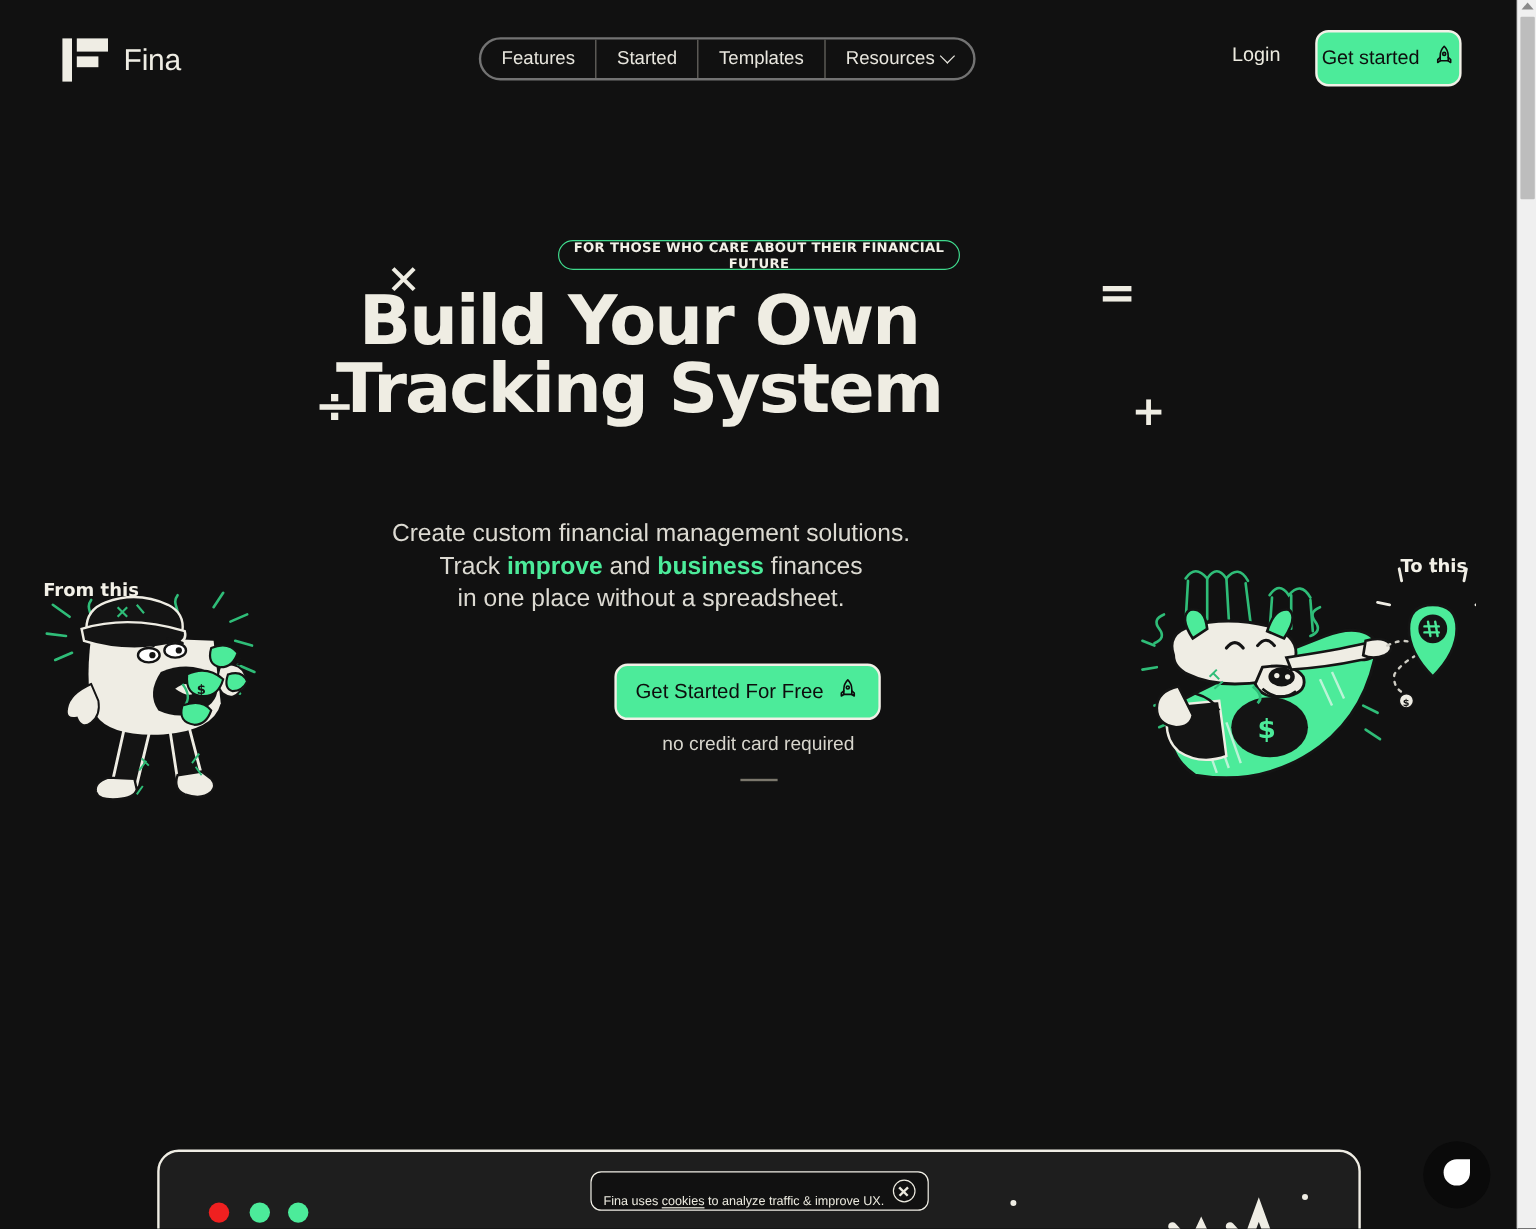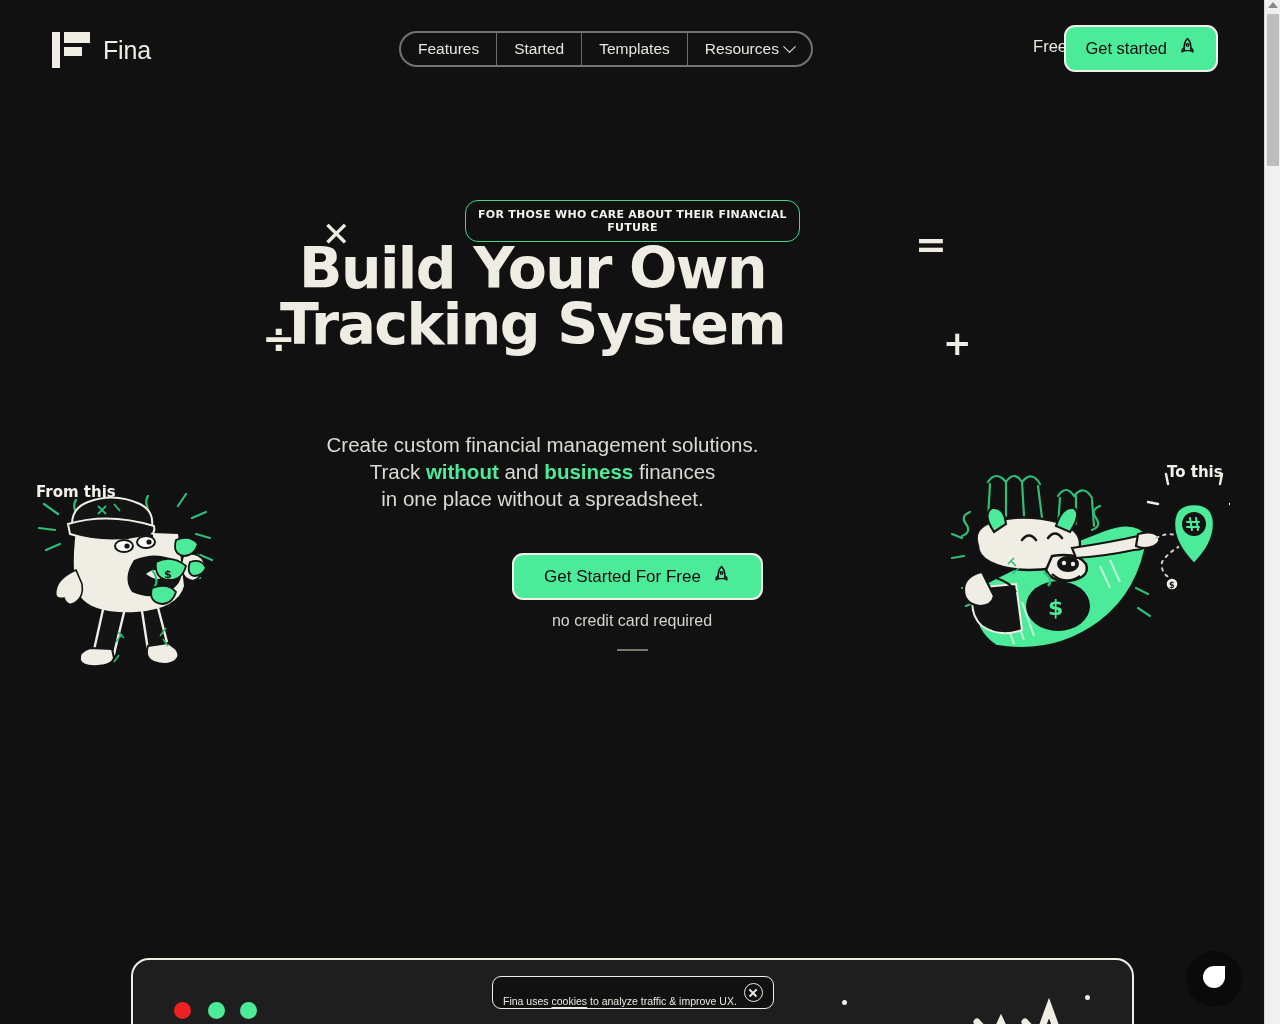--- a/index.html
+++ b/index.html
@@ -127,39 +127,39 @@
     font-family: "Liberation Sans", sans-serif;
   }
 
   #get-started-btn {
     position: absolute;
     right: 46px; top: 25px;
     height: 47px;
     display: flex;
     align-items: center;
     gap: 11px;
-    padding: 0 19px;
+    padding: 0 3px;
     background: #4ceb9a;
     color: #0d0d0d;
     border: 2px solid #f2f0e7;
     border-radius: 11px;
     font-size: 16.5px;
     font-weight: 500;
     cursor: pointer;
     font-family: "Liberation Sans", sans-serif;
     white-space: nowrap;
   }
 
   
   #hero { position: absolute; top: 0; left: 0; width: 1264px; height: 800px; }
 
   #hero-badge {
     position: absolute;
     left: 465px; top: 200px;
-    width: 335px; height: 42px;
+    width: 335px; height: 25px;
     border: 1.6px solid #3fd98c;
     border-radius: 13px;
     display: flex;
     align-items: center;
     justify-content: center;
     color: #f3f1e8;
     font-size: 11px;
     font-weight: bold;
     letter-spacing: 0.25px;
     text-align: center;
@@ -200,21 +200,21 @@
     text-align: center;
     color: #dcdad2;
     font-size: 20.5px;
     line-height: 1.32;
   }
   #subtitle .hl { color: #4ceb9a; font-weight: bold; }
 
   #cta-btn {
     position: absolute;
     left: 512px; top: 553px;
-    width: 251px; height: 47px;
+    width: 222px; height: 47px;
     display: flex;
     align-items: center;
     justify-content: center;
     gap: 11px;
     background: #4ceb9a;
     color: #0d0d0d;
     border: 2px solid #f2f0e7;
     border-radius: 11px;
     font-size: 17px;
     font-weight: 500;
@@ -356,21 +356,21 @@
       </button>
       <button class="nav-item">
         <span>Templates</span>
       </button>
       <button class="nav-item">
         <span>Resources</span>
         <span class="chev"></span>
       </button>
     </nav>
 
-    <button id="login-link">Free</button>
+    <button id="login-link">Login</button>
 
     <button id="get-started-btn">
       <span>Get started</span>
       <span>
         <svg width="19" height="19" viewBox="0 0 24 24" fill="none" stroke="#0d0d0d" stroke-width="1.7" stroke-linecap="round" stroke-linejoin="round">
           <path d="M12 2c3 3 4.2 6.4 4.2 10v5.2H7.8V12C7.8 8.4 9 5 12 2z"></path>
           <path d="M7.8 13.5 5.2 16v3l2.6-1.6"></path>
           <path d="M16.2 13.5 18.8 16v3l-2.6-1.6"></path>
           <circle cx="12" cy="10" r="1.6"></circle>
         </svg>
@@ -387,21 +387,21 @@
     <span class="math" id="math-eq">=</span>
     <span class="math" id="math-plus">+</span>
 
     <h1 id="headline">
       <span class="l1">Build Your Own</span>
       <span class="l2">Tracking System</span>
     </h1>
 
     <p id="subtitle">
       <span>Create custom financial management solutions.</span><br>
-      <span>Track </span><span class="hl">without</span><span> and </span><span class="hl">business</span><span> finances</span><br>
+      <span>Track </span><span class="hl">improve</span><span> and </span><span class="hl">business</span><span> finances</span><br>
       <span>in one place without a spreadsheet.</span>
     </p>
 
     <button id="cta-btn">
       <span>Get Started For Free</span>
       <span>
         <svg width="19" height="19" viewBox="0 0 24 24" fill="none" stroke="#0d0d0d" stroke-width="1.7" stroke-linecap="round" stroke-linejoin="round">
           <path d="M12 2c3 3 4.2 6.4 4.2 10v5.2H7.8V12C7.8 8.4 9 5 12 2z"></path>
           <path d="M7.8 13.5 5.2 16v3l2.6-1.6"></path>
           <path d="M16.2 13.5 18.8 16v3l-2.6-1.6"></path>

